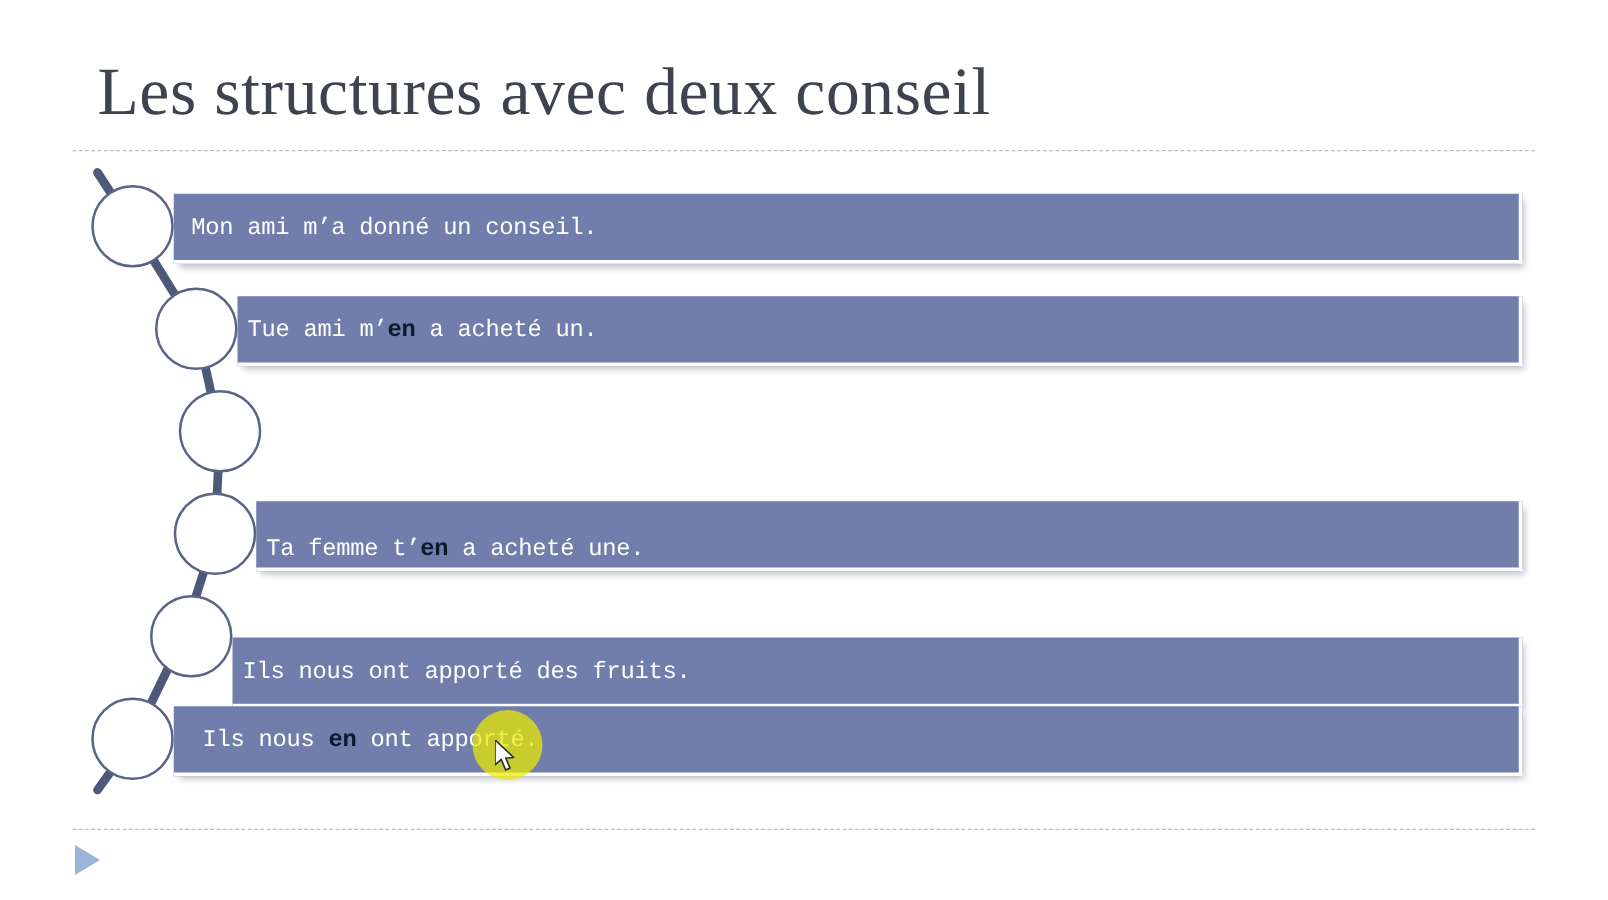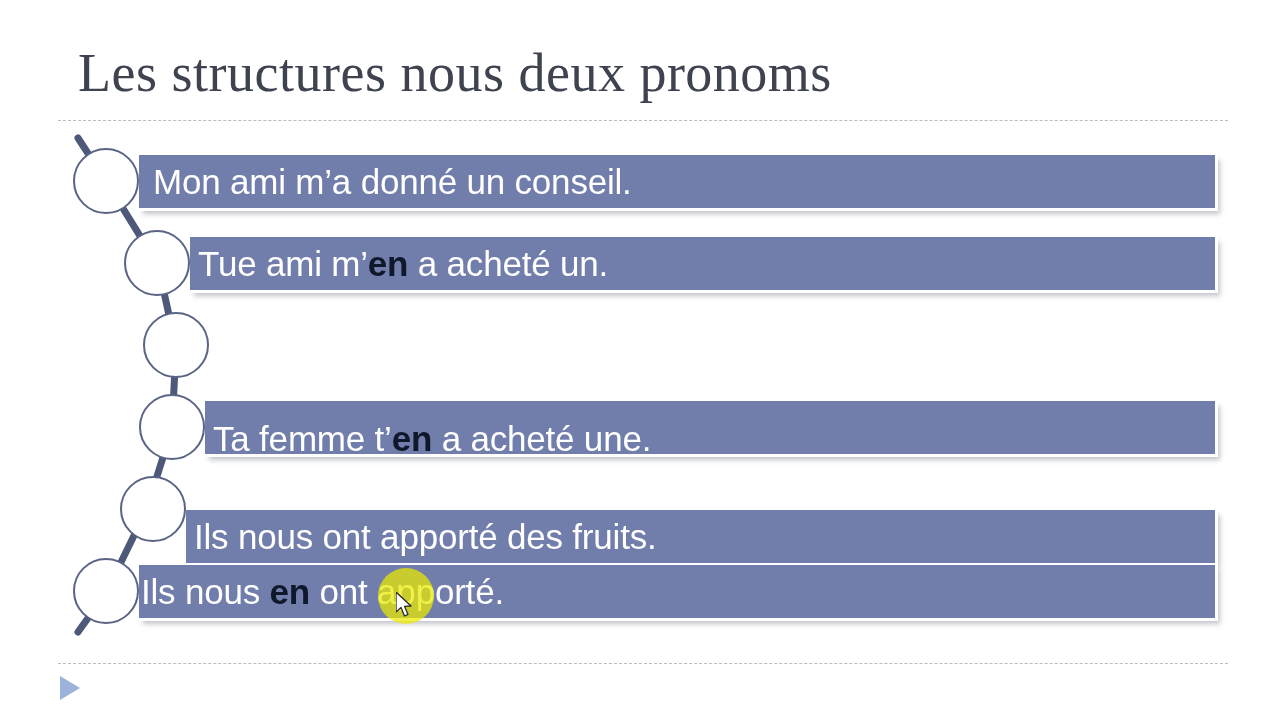--- a/index.html
+++ b/index.html
@@ -73,22 +73,22 @@
     background: #717daa;
     box-shadow: 3px 4px 5px -1px rgba(120,125,140,0.45);
     border-right: 3px solid #ffffff;
     border-bottom: 3px solid #ffffff;
     box-sizing: content-box;
     display: flex;
     align-items: center;
     overflow: hidden;
   }
   .row-text {
-    font-family: Liberation Sans, sans-serif;
-    font-size: 35px;
+    font-family: Liberation Mono, monospace;
+    font-size: 19px;
     line-height: 30px;
     font-weight: 400;
     color: #ffffff;
     white-space: nowrap;
     letter-spacing: -0.2px;
   }
   .row-text .hl {
     color: #0f172a;
     font-weight: 700;
   }
@@ -118,21 +118,21 @@
     position: absolute;
     left: 396px;
     top: 592px;
     width: 18px;
     height: 26px;
   }
 </style>
 </head>
 <body>
 
-<div id="slide-title">Les structures nous deux pronoms</div>
+<div id="slide-title">Les structures avec deux conseil</div>
 
 <div class="rule" id="rule-top"></div>
 <div class="rule" id="rule-bottom"></div>
 
 <div id="smartart">
 
   <svg id="connector-svg" viewBox="0 0 1286 720" preserveAspectRatio="none">
     <polyline points="78,138 106,181 158,265 176,347 172,429 146,511 106,593 78,632" fill="none" stroke="#4e5878" stroke-width="7" stroke-linejoin="round" stroke-linecap="round"></polyline>
   </svg>
 
@@ -161,21 +161,21 @@
 
   <div class="node-circle" style="left:120px; top:476px;"></div>
   <div class="row-bar" style="left:186px; top:510px; width:1029px;text-align:center;">
     <span class="row-text" style="margin-left:8px;">
       <span>Ils nous ont apporté des fruits.</span>
     </span>
   </div>
 
   <div class="node-circle" style="left:73px; top:558px;"></div>
   <div class="row-bar" style="left:139px; top:565px; width:1076px;">
-    <span class="row-text" style="margin-left:2px;">
+    <span class="row-text" style="margin-left:23px;">
       <span>Ils nous </span><span class="hl">en</span><span> ont apporté.</span>
     </span>
   </div>
 
 </div>
 
 <div id="cursor-halo"></div>
 <svg id="mouse-pointer" viewBox="0 0 18 26">
   <polygon points="0,0 0,20 5,15.5 8.5,24 12,22.4 8.6,14.4 15,14" fill="#ffffff" stroke="#2b2b2b" stroke-width="1.3" stroke-linejoin="round"></polygon>
 </svg>

